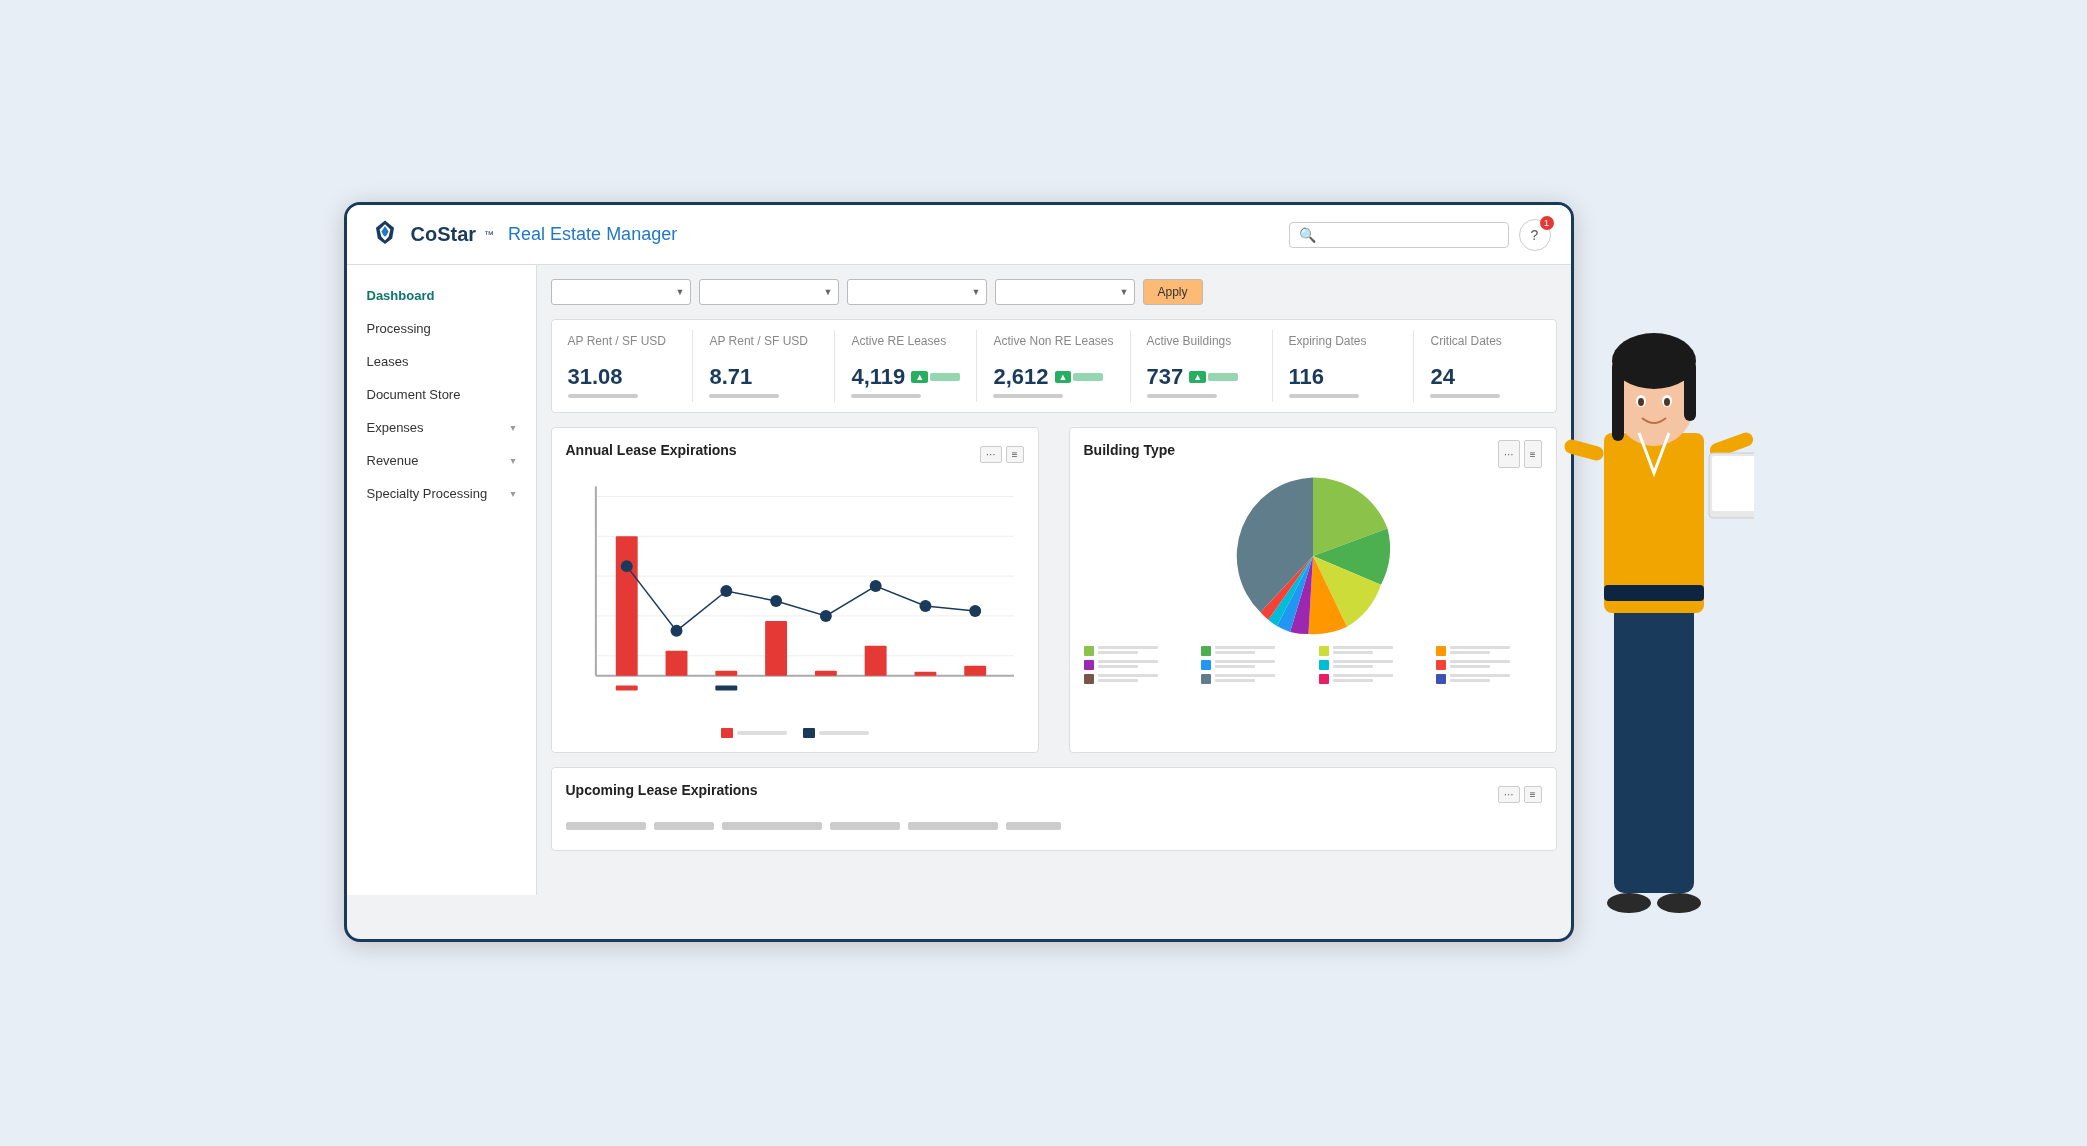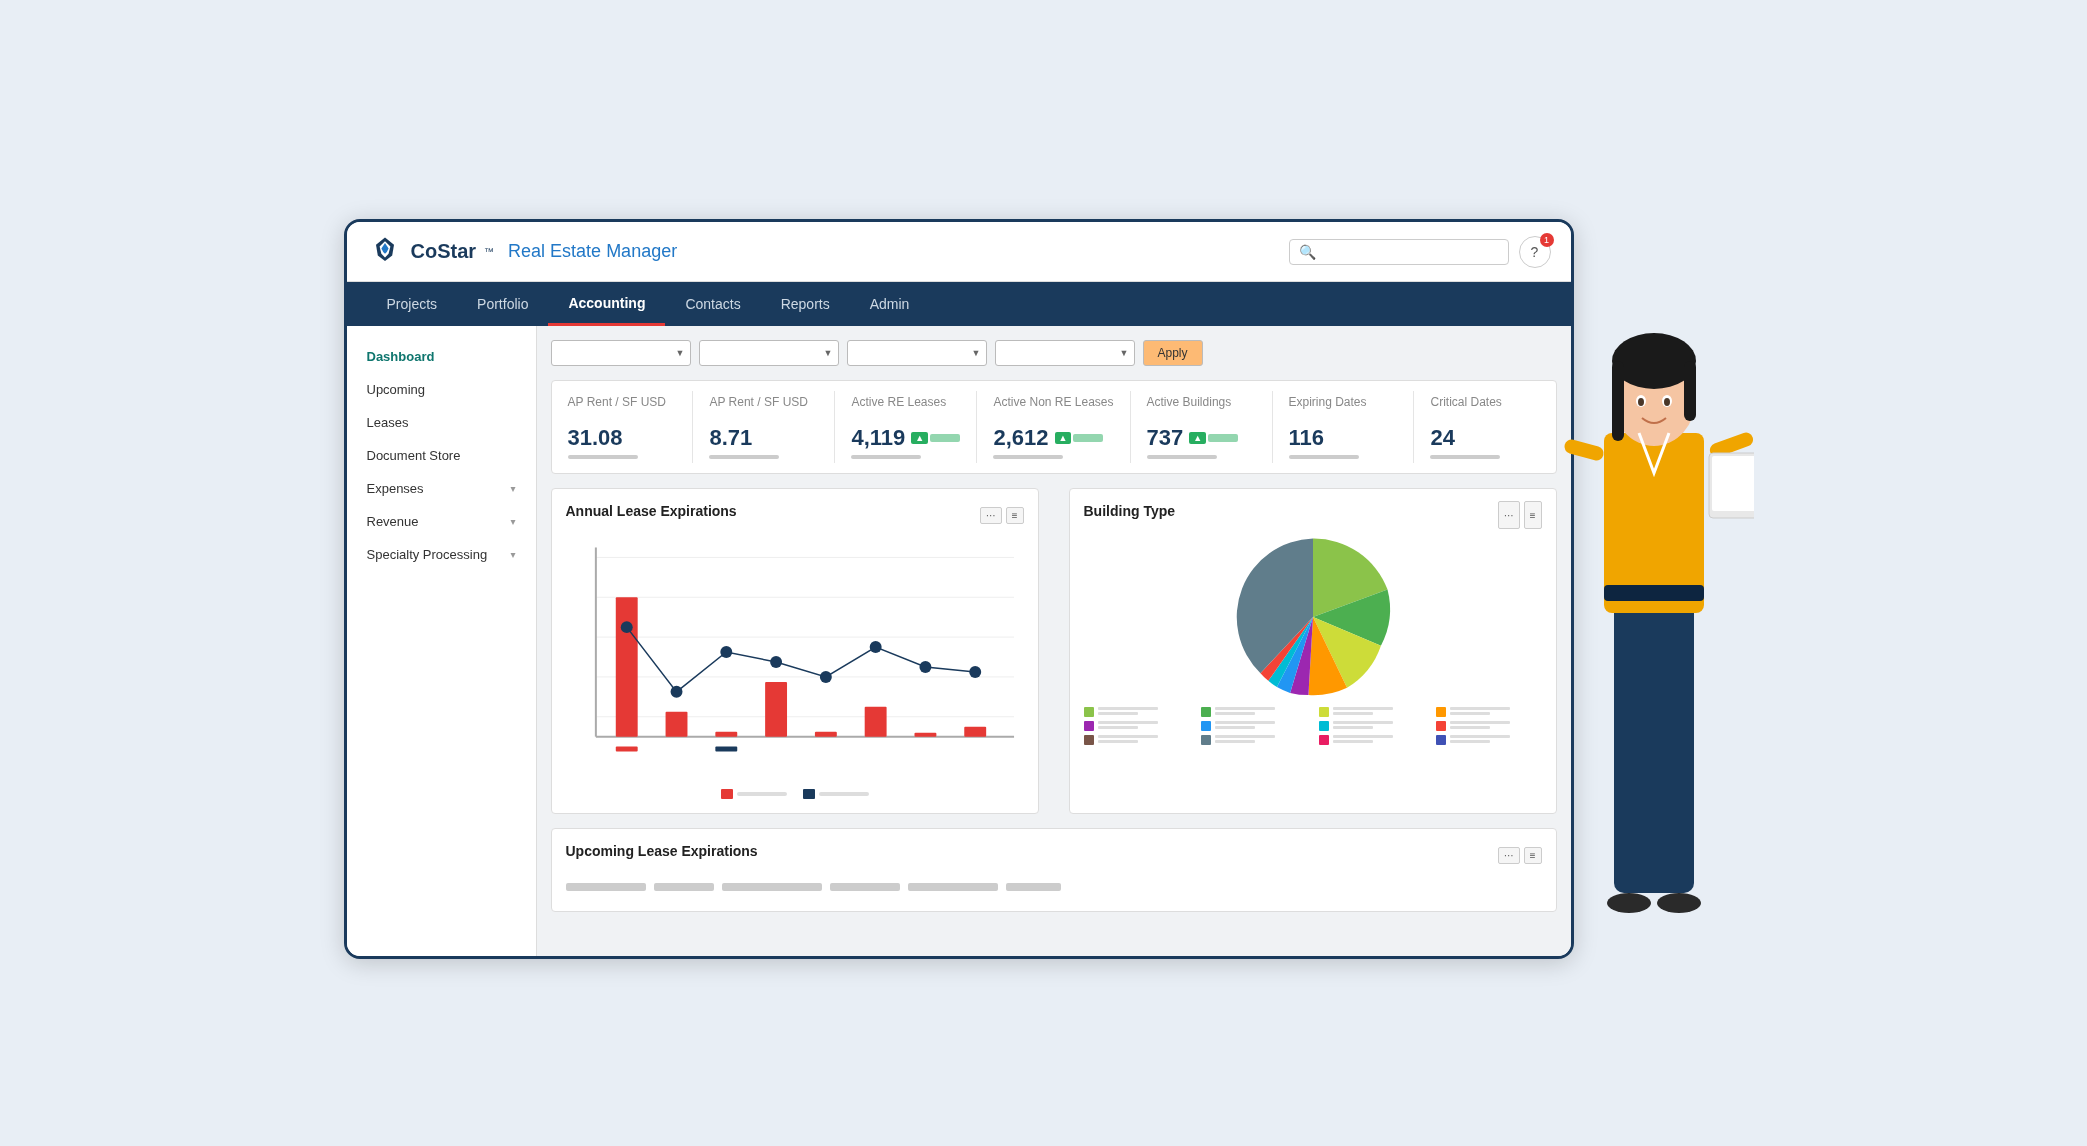--- a/index.html
+++ b/index.html
@@ -15,21 +15,21 @@
 
     .outer-wrapper {
       position: relative;
       width: 1400px;
       height: 780px;
     }
 
     .app-frame {
       position: absolute;
       left: 0;
-      top: 36px;
+      top: 19px;
       width: 1230px;
       height: 740px;
       background: #f0f2f4;
       border-radius: 16px;
       border: 3px solid #1a3a5c;
       overflow: hidden;
       box-shadow: 0 4px 24px rgba(0,0,0,0.18);
     }
 
     
@@ -426,37 +426,29 @@
       <div class="search-bar">
         <span class="search-icon-wrap">🔍</span>
         <input type="text" placeholder="" style="">
       </div>
       <button class="notif-btn">
         <span>?</span>
         <span class="notif-badge">1</span>
       </button>
     </div>
 
-    <div class="nav-bar">
-      <a class="nav-item">Projects</a>
-      <a class="nav-item">Portfolio</a>
-      <a class="nav-item active">Accounting</a>
-      <a class="nav-item">Contacts</a>
-      <a class="nav-item">Reports</a>
-      <a class="nav-item">Admin</a>
-    </div>
 
     <div class="content-area">
 
       <div class="sidebar">
         <div class="sidebar-item active">
           <span>Dashboard</span>
         </div>
         <div class="sidebar-item">
-          <span>Upcoming</span>
+          <span>Processing</span>
         </div>
         <div class="sidebar-item">
           <span>Leases</span>
         </div>
         <div class="sidebar-item">
           <span>Document Store</span>
         </div>
         <div class="sidebar-item">
           <span>Expenses</span>
           <span class="sidebar-chevron">▾</span>

